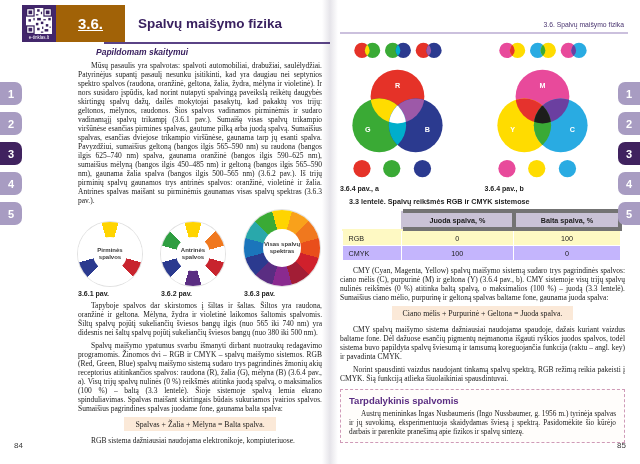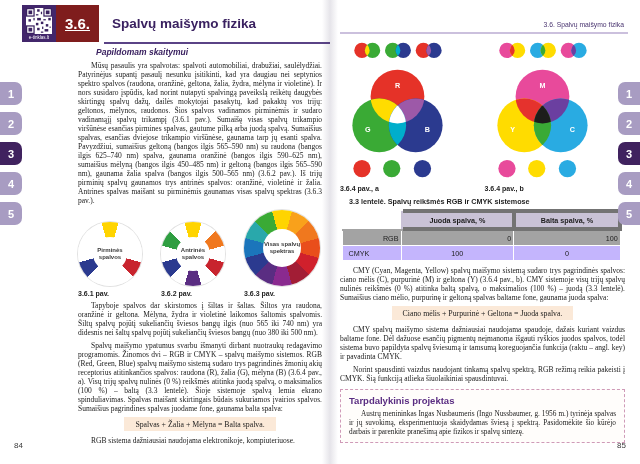--- a/index.html
+++ b/index.html
@@ -8,22 +8,22 @@
   .page{position:absolute;top:0;height:464px;background:#fff;}
   .page-left{left:0;width:330px;}
   .page-right{left:330px;width:310px;}
   .gutter{position:absolute;left:322px;top:0;width:16px;height:464px;z-index:4;
           background:linear-gradient(to right,rgba(60,50,90,0) 0%,rgba(60,50,90,.13) 50%,rgba(60,50,90,0) 100%);}
 
   
   .header-left{position:absolute;top:5px;left:22px;display:flex;align-items:stretch;}
   .qr-block{background:#42266b;display:flex;flex-direction:column;align-items:center;padding:3px 4px 2px;}
   .qr-label{font:4.5px "Liberation Sans",sans-serif;color:#fff;margin-top:1px;}
-  .section-box{background:#7f1d1d;color:#fff;font:bold 15px "Liberation Sans",sans-serif;
-               display:flex;align-items:center;padding:0 9px;text-decoration:underline;}
+  .section-box{background:#a16207;color:#fff;font:bold 15px "Liberation Sans",sans-serif;
+               display:flex;align-items:center;padding:0 22px;text-decoration:underline;}
   .title-main{align-self:center;margin-left:13px;color:#3a2160;font:bold 13.5px "Liberation Sans",sans-serif;white-space:nowrap;text-align:center;}
   .rule-left{position:absolute;top:42px;left:104px;width:226px;height:1.5px;background:#5a4386;}
 
   .content-left{position:absolute;top:47px;left:78px;width:244px;}
   .subheading{font:italic bold 8.5px "Liberation Sans",sans-serif;color:#3a2160;margin:0 0 4px 18px;}
   p.body{margin:0 0 4px;text-align:justify;text-indent:13px;
          font:7.5px/1.2 "Liberation Serif",serif;color:#1a1a1a;}
   .formula{background:#fbe9d8;display:table;margin:4px auto 5px;padding:2.5px 11px;
            font:7.8px "Liberation Serif",serif;color:#1c1c1c;}
 
@@ -54,21 +54,21 @@
   .figs-row{display:flex;gap:4px;}
   .fig-block{display:flex;flex-direction:column;width:142px;}
   .venn{width:138px;height:144px;}
   .vlabel{font:bold 7.5px "Liberation Sans",sans-serif;fill:#fff;text-anchor:middle;}
 
   .table-caption{font:bold 7.2px "Liberation Sans",sans-serif;color:#1f1f1f;margin:5px 0 3px;padding-left:9px;}
   table.values{border-collapse:collapse;width:99%;font:7.2px "Liberation Sans",sans-serif;color:#1c1c1c;margin-bottom:5px;}
   table.values th{background:#c9c2d6;font-weight:bold;padding:2.5px 2px;border:4px solid #737373;text-align:center;}
   table.values th.empty{background:transparent;border-color:transparent;}
   table.values td{text-align:center;padding:2.5px 2px;border:1px solid #fff;}
-  table.values tr.r0 td{background:#a3a3a3;text-align:right;}
+  table.values tr.r0 td{background:#fef9c3;}
   table.values tr.r1 td{background:#c4b5fd;}
   table.values td.rowhead{text-align:left;padding-left:6px;width:50px;}
 
   .project-box{border:1.5px dashed #cf9ab8;background:#fffdfb;padding:5px 8px 6px;margin-top:6px;}
   .project-title{font:bold 9.5px "Liberation Sans",sans-serif;color:#5a2d82;margin-bottom:3px;}
   .project-text{font:7.3px/1.25 "Liberation Serif",serif;color:#1a1a1a;text-align:justify;text-indent:12px;}
 </style>
 </head>
 <body>
 
@@ -317,21 +317,21 @@
           </tr>
         </tbody>
     </table>
 
     <p class="body">CMY (Cyan, Magenta, Yellow) spalvų maišymo sistemą sudaro trys pagrindinės spalvos: ciano mėlis (C), purpurinė (M) ir geltona (Y) (3.6.4 pav., b). CMY sistemoje visų trijų spalvų nulinės reikšmės (0 %) atitinka baltą spalvą, o maksimalios (100 %) – juodą (3.3 lentelė). Sumaišius ciano mėlio, purpurinę ir geltoną spalvas baltame fone, gaunama juoda spalva:</p>
     <div class="formula">Ciano mėlis + Purpurinė + Geltona = Juoda spalva.</div>
     <p class="body">CMY spalvų maišymo sistema dažniausiai naudojama spaudoje, dažais kuriant vaizdus baltame fone. Dėl dažuose esančių pigmentų neįmanoma išgauti ryškios juodos spalvos, todėl sistema buvo papildyta spalvų šviesumą ir tamsumą koreguojančia funkcija (raktu – angl. key) ir pavadinta CMYK.</p>
     <p class="body">Norint spausdinti vaizdus naudojant tinkamą spalvų spektrą, RGB režimą reikia pakeisti į CMYK. Šią funkciją atlieka šiuolaikiniai spausdintuvai.</p>
 
     <div class="project-box">
-      <div class="project-title">Tarpdalykinis projektas</div>
+      <div class="project-title">Tarpdalykinis spalvomis</div>
       <div class="project-text">Austrų menininkas Ingas Nusbaumeris (Ingo Nussbaumer, g. 1956 m.) tyrinėja spalvas ir jų suvokimą, eksperimentuoja skaidydamas šviesą į spektrą. Pasidomėkite šio kūrėjo darbais ir parenkite pranešimą apie fizikos ir spalvų sintezę.</div>
     </div>
   </div>
 
   <div class="pagenum pr">85</div>
   <div class="tabs tabs-right" id="tabs-right">
       <div class="tab">1</div>
       <div class="tab">2</div>
       <div class="tab active">3</div>
       <div class="tab">4</div>

